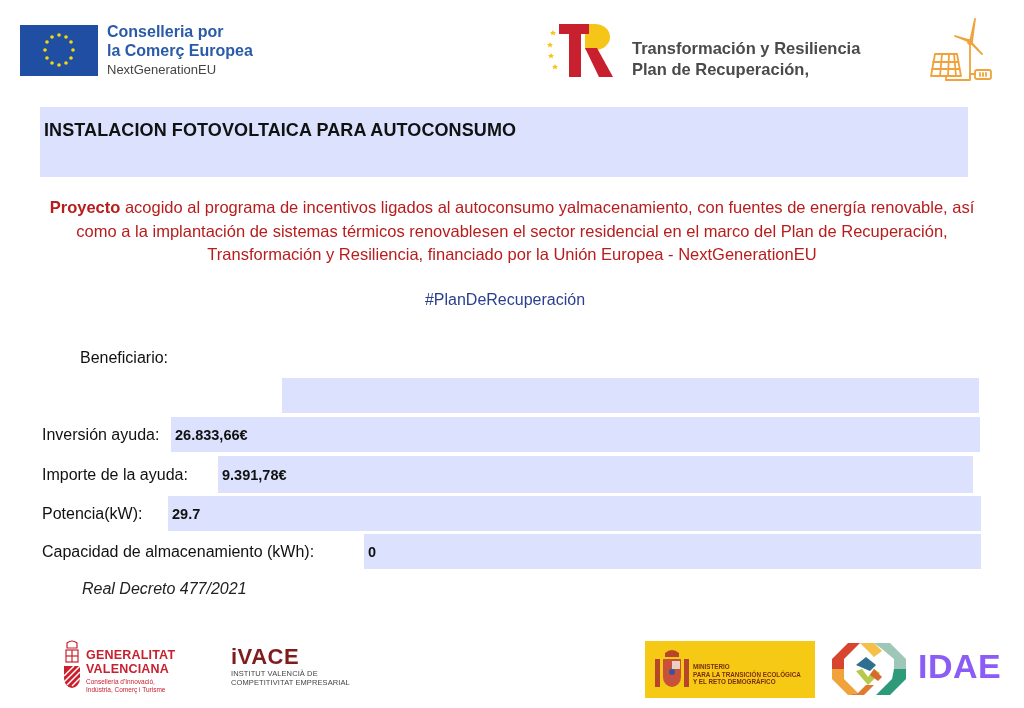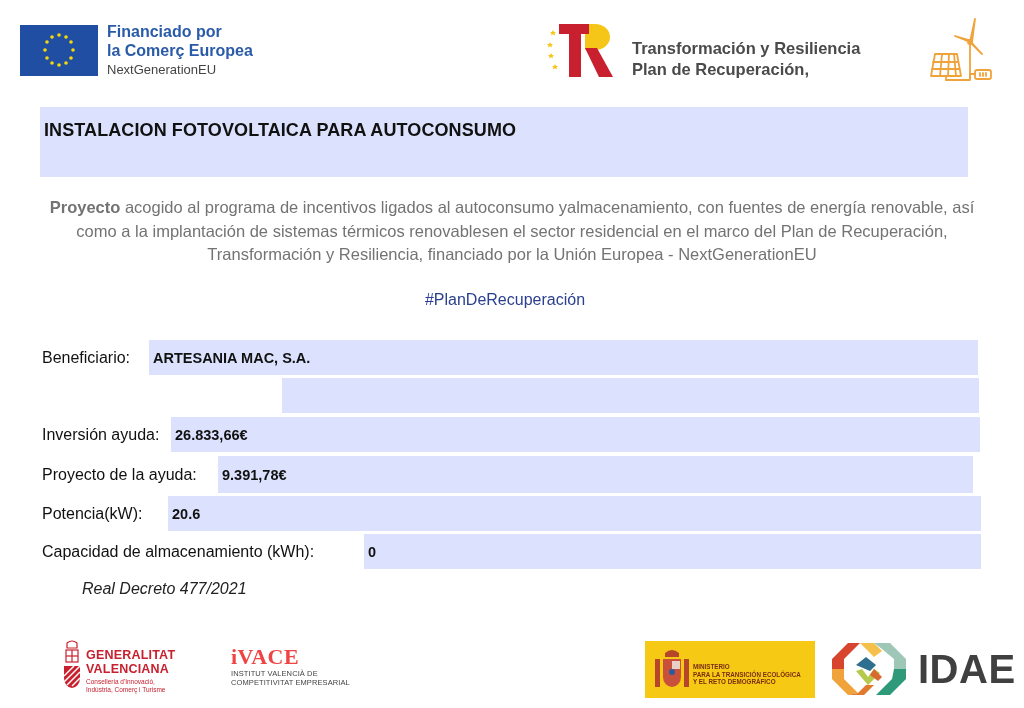--- a/index.html
+++ b/index.html
@@ -17,47 +17,47 @@
   
   .tr-logo { left: 545px; top: 22px; width: 70px; height: 56px; }
   .plan-text { left: 632px; top: 38px; font-weight: bold; font-size: 16.5px; color: #4a4a4a; line-height: 21px; }
   .energy-icon { left: 925px; top: 14px; width: 70px; height: 70px; }
 
   
   .title-box { left: 40px; top: 107px; width: 928px; height: 70px; background: #dce2fd; }
   .title-text { left: 44px; top: 120px; font-weight: bold; font-size: 18px; color: #111; letter-spacing: 0.1px; }
 
   
-  .desc { left: 40px; top: 196px; width: 944px; text-align: center; font-size: 16.5px; line-height: 23.5px; color: #737373; }
+  .desc { left: 40px; top: 196px; width: 944px; text-align: center; font-size: 16.5px; line-height: 23.5px; color: #b91c1c; }
   .desc b { font-weight: bold; }
   .hashtag { left: 0; top: 291px; width: 1010px; text-align: center; font-size: 16px; color: #2a3f8f; }
 
   
   .field-row { position: absolute; left: 42px; height: 35px; }
   .field-label { position: absolute; left: 0; top: 9px; font-size: 16px; color: #111; white-space: nowrap; }
   .field-box { position: absolute; top: 0; height: 100%; background: #dce2fd; }
   .field-value { position: absolute; left: 4px; top: 10px; font-weight: bold; font-size: 14.5px; color: #111; white-space: nowrap; }
 
   .decree { left: 38px; top: 580px; font-style: italic; font-size: 16px; color: #222; margin-left: 44px; }
 
   
   .gv-logo { left: 62px; top: 640px; }
   .gv-text { left: 86px; top: 648px; }
   .gv-t1 { font-weight: bold; font-size: 12.5px; color: #c8202f; line-height: 14px; letter-spacing: 0.2px; }
   .gv-t2 { font-size: 6.5px; color: #c8202f; line-height: 8px; margin-top: 2px; }
 
   .ivace-logo { left: 231px; top: 645px; }
-  .ivace-word { font-weight: bold; font-size: 22px; color: #ef4444; letter-spacing: 0.5px; line-height: 24px; font-family: Liberation Serif, serif; }
+  .ivace-word { font-weight: bold; font-size: 22px; color: #7f1d1d; letter-spacing: 0.5px; line-height: 24px; }
   .ivace-sub { font-family: "Liberation Sans Narrow", "Liberation Sans", sans-serif; font-size: 7.5px; color: #444; line-height: 9px; letter-spacing: 0.1px; }
 
   .min-box { left: 645px; top: 641px; width: 170px; height: 57px; background: #f6c915; }
   .min-text { position: absolute; left: 48px; top: 22px; font-size: 6.3px; color: #7a2e10; line-height: 7.5px; font-weight: bold; }
 
   .idae-logo { left: 830px; top: 641px; }
-  .idae-word { position: absolute; left: 88px; top: 6px; font-weight: bold; font-size: 40px; color: #404040; letter-spacing: 0.5px; }
+  .idae-word { position: absolute; left: 88px; top: 6px; font-weight: bold; font-size: 34px; color: #8b5cf6; letter-spacing: 0.5px; }
 </style>
 </head>
 <body>
 
 <div class="abs eu-flag">
   <svg width="78" height="51" viewBox="0 0 78 51">
     <g fill="#f5d90a">
       <circle cx="39" cy="10" r="1.8"></circle>
         <circle cx="46" cy="12" r="1.8"></circle>
         <circle cx="51" cy="17" r="1.8"></circle>
@@ -67,21 +67,21 @@
       <circle cx="39" cy="40" r="1.8"></circle>
         <circle cx="32" cy="38" r="1.8"></circle>
         <circle cx="27" cy="33" r="1.8"></circle>
       <circle cx="25" cy="25" r="1.8"></circle>
         <circle cx="27" cy="17" r="1.8"></circle>
         <circle cx="32" cy="12" r="1.8"></circle>
     </g>
   </svg>
 </div>
 <div class="abs eu-text">
-  <div class="eu-line1">Financiado por</div>
+  <div class="eu-line1">Conselleria por</div>
   <div class="eu-line2">la Comerç Europea</div>
   <div class="eu-line3">NextGenerationEU</div>
 </div>
 
 <div class="abs tr-logo">
   <svg width="70" height="56" viewBox="0 0 70 56">
     <g fill="#f5c518">
       <polygon points="8,8 9,10 11,10 9.5,11.5 10,13.5 8,12.3 6,13.5 6.5,11.5 5,10 7,10"></polygon>
       <polygon points="5,20 6,22 8,22 6.5,23.5 7,25.5 5,24.3 3,25.5 3.5,23.5 2,22 4,22"></polygon>
       <polygon points="6,31 7,33 9,33 7.5,34.5 8,36.5 6,35.3 4,36.5 4.5,34.5 3,33 5,33"></polygon>
@@ -119,51 +119,48 @@
   </svg>
 </div>
 
 <div class="abs title-box"></div>
 <div class="abs title-text">INSTALACION FOTOVOLTAICA PARA AUTOCONSUMO</div>
 
 <div class="abs desc"><b>Proyecto</b><span> acogido al programa de incentivos ligados al autoconsumo yalmacenamiento, con fuentes de energía renovable, así como a la implantación de sistemas térmicos renovablesen el sector residencial en el marco del Plan de Recuperación, Transformación y Resiliencia, financiado por la Unión Europea - NextGenerationEU</span></div>
 
 <div class="abs hashtag">#PlanDeRecuperación</div>
 
-<div class="field-row" style="top:340px; width:936px;">
+<div class="field-row" style="top:340px; width:936px;margin-left:38px;">
   <span class="field-label">Beneficiario:</span>
-  <div class="field-box" style="left:107px; right:0;">
-    <span class="field-value">ARTESANIA MAC, S.A.</span>
-  </div>
 </div>
 
 <div class="field-row" style="top:378px; width:937px;">
   <div class="field-box" style="left:240px; right:0;">
     <span class="field-value"></span>
   </div>
 </div>
 
 <div class="field-row" style="top:417px; width:938px;">
   <span class="field-label">Inversión ayuda:</span>
   <div class="field-box" style="left:129px; right:0;">
     <span class="field-value">26.833,66€</span>
   </div>
 </div>
 
 <div class="field-row" style="top:456px; width:939px; height:37px;">
-  <span class="field-label" style="top:10px;">Proyecto de la ayuda:</span>
+  <span class="field-label" style="top:10px;">Importe de la ayuda:</span>
   <div class="field-box" style="left:176px; right:8px;">
     <span class="field-value" style="top:11px;">9.391,78€</span>
   </div>
 </div>
 
 <div class="field-row" style="top:496px; width:939px;">
   <span class="field-label">Potencia(kW):</span>
   <div class="field-box" style="left:126px; right:0;">
-    <span class="field-value">20.6</span>
+    <span class="field-value">29.7</span>
   </div>
 </div>
 
 <div class="field-row" style="top:534px; width:939px;">
   <span class="field-label">Capacidad de almacenamiento (kWh):</span>
   <div class="field-box" style="left:322px; right:0;">
     <span class="field-value">0</span>
   </div>
 </div>
 

